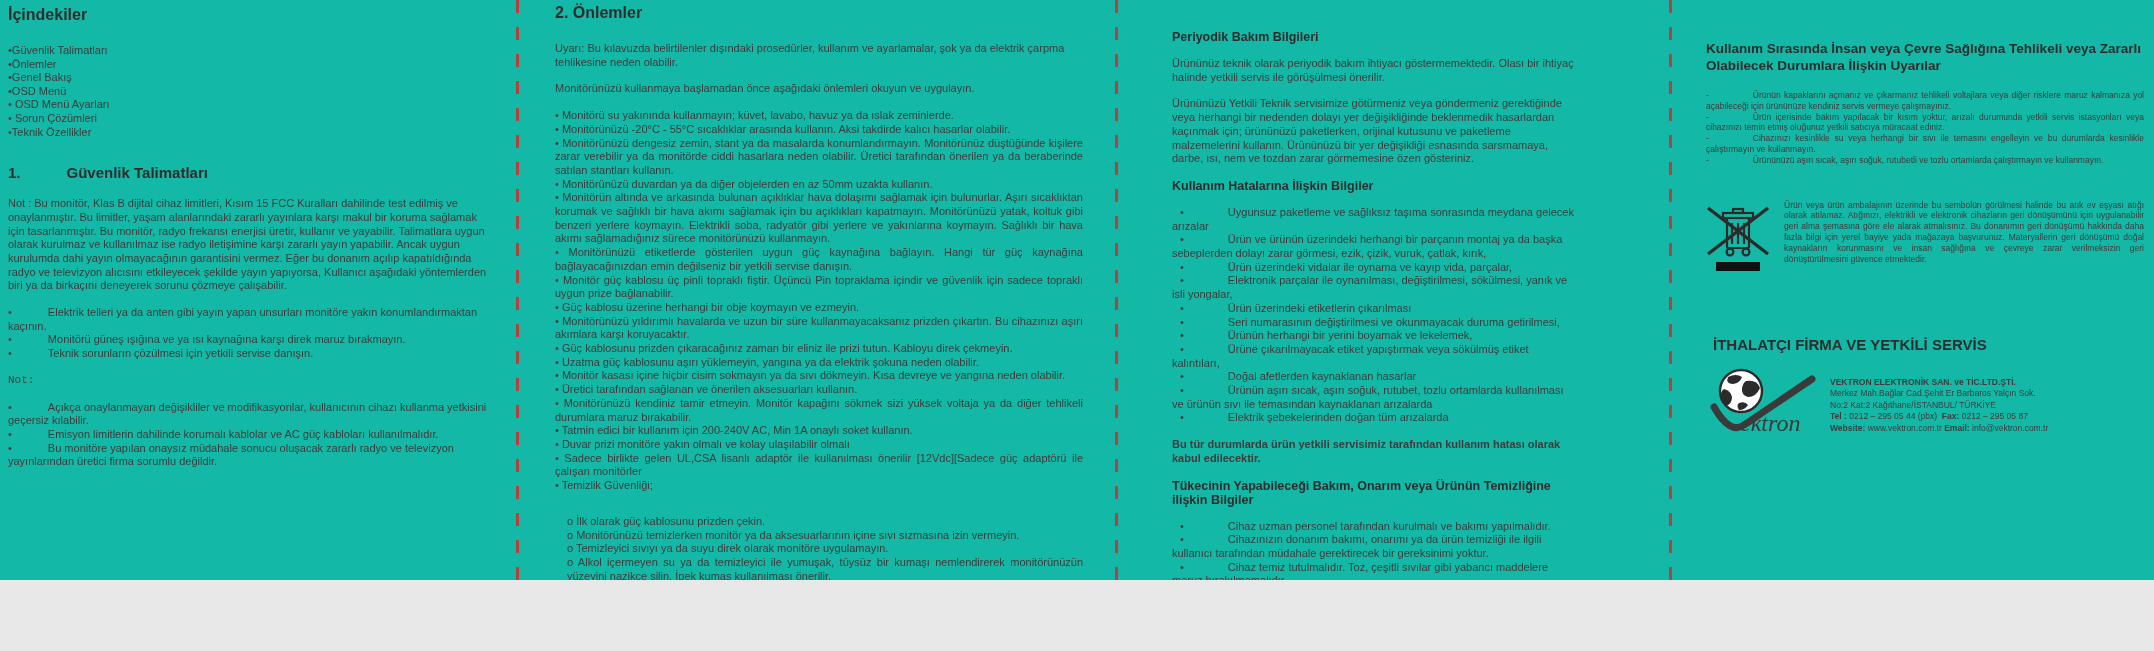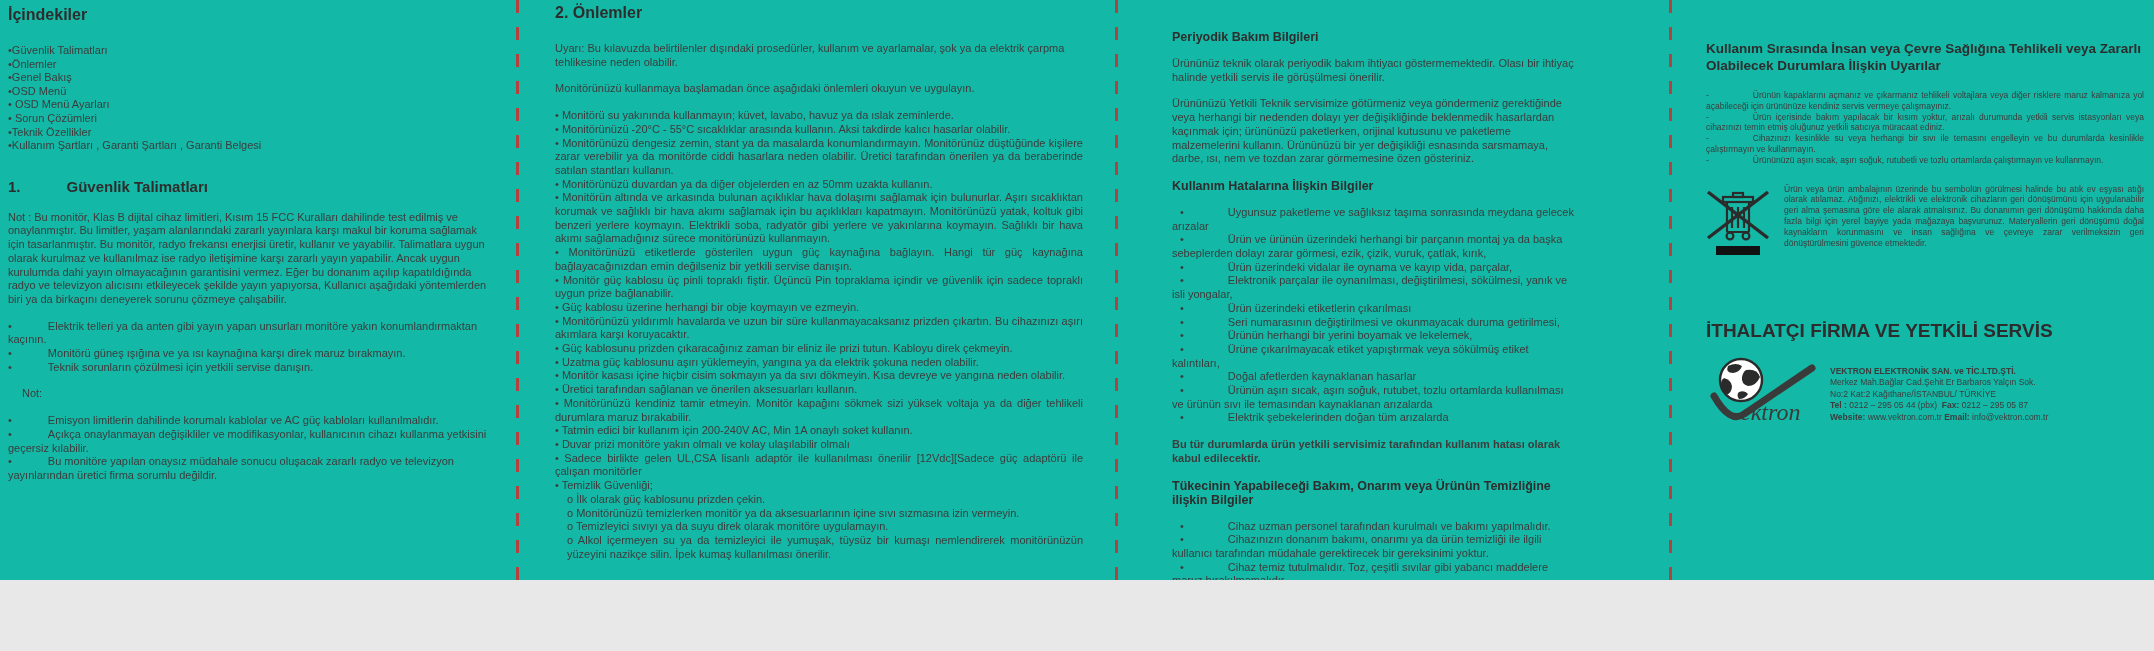--- a/index.html
+++ b/index.html
@@ -16,39 +16,39 @@
   .body{font-size:11px;line-height:13.7px;}
   .mb{margin-bottom:13px;}
   .jus{text-align:justify;}
   
   .toc-title{font-size:16px;font-weight:bold;color:#2d2d2d;margin:6px 0 20px 0;}
   .toc-item{font-size:11px;line-height:13.6px;}
   .sec-head{font-size:15px;font-weight:bold;color:#2d2d2d;margin:25px 0 16px 0;}
   .sec-head .tab{display:inline-block;width:46px;}
   .tb{font-size:11px;line-height:13.7px;}
   .tb .gap{display:inline-block;width:36px;}
-  .notlbl{margin:13px 14px;}
+  .notlbl{margin:13px 0;font-family:Liberation Mono, monospace;}
   
   .sec2-head{font-size:16px;font-weight:bold;color:#2d2d2d;margin:4px 0 20px 0;}
   .sub{margin-left:12px;}
-  .sub-first{margin-top:0;}
+  .sub-first{margin-top:22px;}
   
   .c3{padding-top:30px;}
   .h3s{font-size:12.5px;font-weight:bold;color:#2d2d2d;margin:0 0 13px 0;}
   .c3 .tb .gap{display:inline-block;width:44px;}
   .c3 .tb .bm{display:inline-block;margin-left:8px;}
   .concl{font-weight:bold;margin:13px 0;}
   
   .c4-title{font-size:13.5px;line-height:17px;font-weight:bold;color:#2d2d2d;margin:40px 0 16px 0;}
   .small{font-size:8.5px;line-height:10.8px;}
   .db .gap{display:inline-block;width:44px;}
-  .weee-row{display:flex;margin-top:18px;}
+  .weee-row{display:flex;margin-top:34px;}
   .weee-icon{flex:0 0 78px;padding-top:2px;}
   .weee-text{flex:1;}
-  .imp-head{font-size:19px;font-weight:bold;color:#2d2d2d;margin:58px 0 14px 0;}
+  .imp-head{font-size:15px;font-weight:bold;color:#2d2d2d;margin:58px 0 14px 7px;}
   .logo-row{display:flex;margin-top:14px;align-items:flex-start;}
   .logo-box{flex:0 0 124px;}
   .contact{flex:1;font-size:8.5px;line-height:11.6px;padding-top:10px;}
   .bld{font-weight:bold;}
 </style>
 </head>
 <body>
 
 <div class="page">
 
@@ -59,32 +59,31 @@
   <section class="col c1">
     <div class="toc-title">İçindekiler</div>
     <div>
       <p class="toc-item">•Güvenlik Talimatları</p>
       <p class="toc-item">•Önlemler</p>
       <p class="toc-item">•Genel Bakış</p>
       <p class="toc-item">•OSD Menü</p>
       <p class="toc-item">• OSD Menü Ayarları</p>
       <p class="toc-item">• Sorun Çözümleri</p>
       <p class="toc-item">•Teknik Özellikler</p>
-      <p class="toc-item">•Kullanım Şartları , Garanti Şartları , Garanti Belgesi</p>
     </div>
     <div class="sec-head">
       <span>1.</span><span class="tab"></span><span>Güvenlik Talimatları</span>
     </div>
     <p class="body mb">Not : Bu monitör, Klas B dijital cihaz limitleri, Kısım 15 FCC Kuralları dahilinde test edilmiş ve onaylanmıştır. Bu limitler, yaşam alanlarındaki zararlı yayınlara karşı makul bir koruma sağlamak için tasarlanmıştır.  Bu monitör, radyo frekansı enerjisi üretir, kullanır ve yayabilir. Talimatlara uygun olarak kurulmaz ve kullanılmaz ise radyo iletişimine karşı zararlı yayın yapabilir.  Ancak uygun kurulumda dahi yayın olmayacağının garantisini vermez. Eğer bu donanım açılıp kapatıldığında radyo ve televizyon alıcısını etkileyecek şekilde yayın yapıyorsa, Kullanıcı aşağıdaki yöntemlerden biri ya da birkaçını deneyerek sorunu çözmeye çalışabilir.</p>
     <p class="tb"><span class="bm">•</span><span class="gap"></span><span>Elektrik telleri ya da anten gibi yayın yapan unsurları monitöre yakın konumlandırmaktan kaçının.</span></p>
     <p class="tb"><span class="bm">•</span><span class="gap"></span><span>Monitörü güneş ışığına ve ya ısı kaynağına karşı direk maruz bırakmayın.</span></p>
     <p class="tb"><span class="bm">•</span><span class="gap"></span><span>Teknik sorunların çözülmesi için yetkili servise danışın.</span></p>
     <p class="body notlbl">Not:</p>
+    <p class="tb"><span class="bm">•</span><span class="gap"></span><span>Açıkça onaylanmayan değişikliler ve modifikasyonlar, kullanıcının cihazı kullanma yetkisini geçersiz kılabilir.</span></p>
     <p class="tb"><span class="bm">•</span><span class="gap"></span><span>Emisyon limitlerin dahilinde korumalı kablolar ve AC güç kabloları kullanılmalıdır.</span></p>
-    <p class="tb"><span class="bm">•</span><span class="gap"></span><span>Açıkça onaylanmayan değişikliler ve modifikasyonlar, kullanıcının cihazı kullanma yetkisini geçersiz kılabilir.</span></p>
     <p class="tb"><span class="bm">•</span><span class="gap"></span><span>Bu monitöre yapılan onaysız müdahale sonucu oluşacak zararlı radyo ve televizyon yayınlarından üretici firma sorumlu değildir.</span></p>
   </section>
 
   <section class="col c2">
     <div class="sec2-head">2. Önlemler</div>
     <p class="body mb">Uyarı: Bu kılavuzda belirtilenler dışındaki prosedürler, kullanım ve ayarlamalar, şok ya da elektrik çarpma tehlikesine neden olabilir.</p>
     <p class="body mb">Monitörünüzü kullanmaya başlamadan önce aşağıdaki önlemleri okuyun ve uygulayın.</p>
     <div>
       <p class="body jus">• Monitörü su yakınında kullanmayın; küvet, lavabo, havuz ya da ıslak zeminlerde.</p>
       <p class="body jus">• Monitörünüzü -20°C - 55°C sıcaklıklar arasında kullanın. Aksi takdirde kalıcı hasarlar olabilir.</p>

